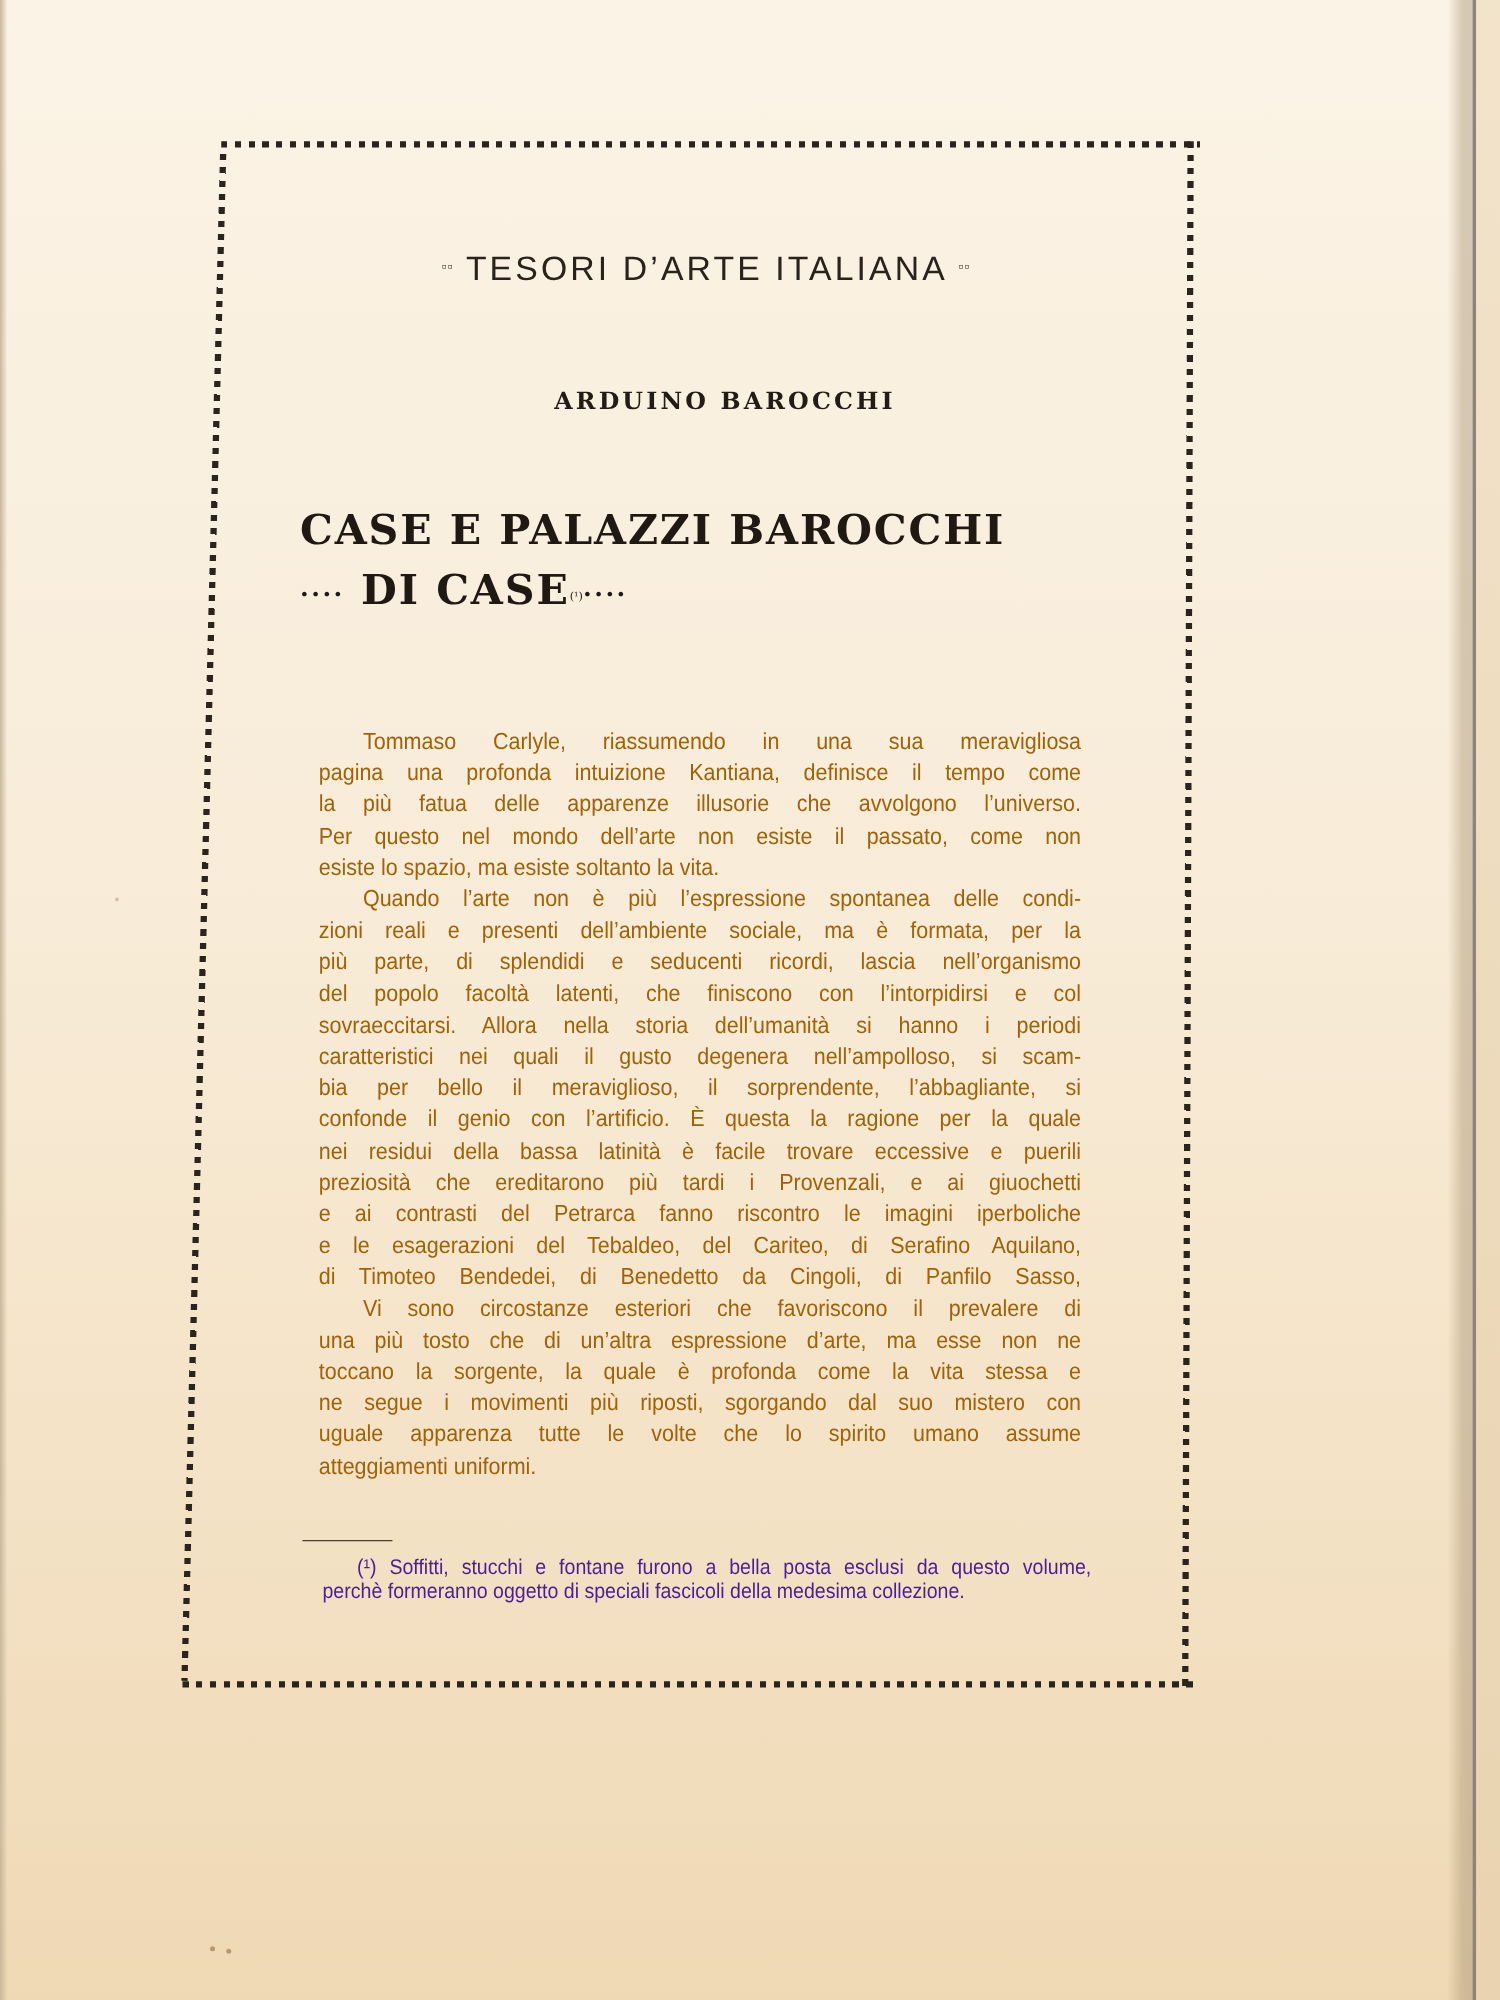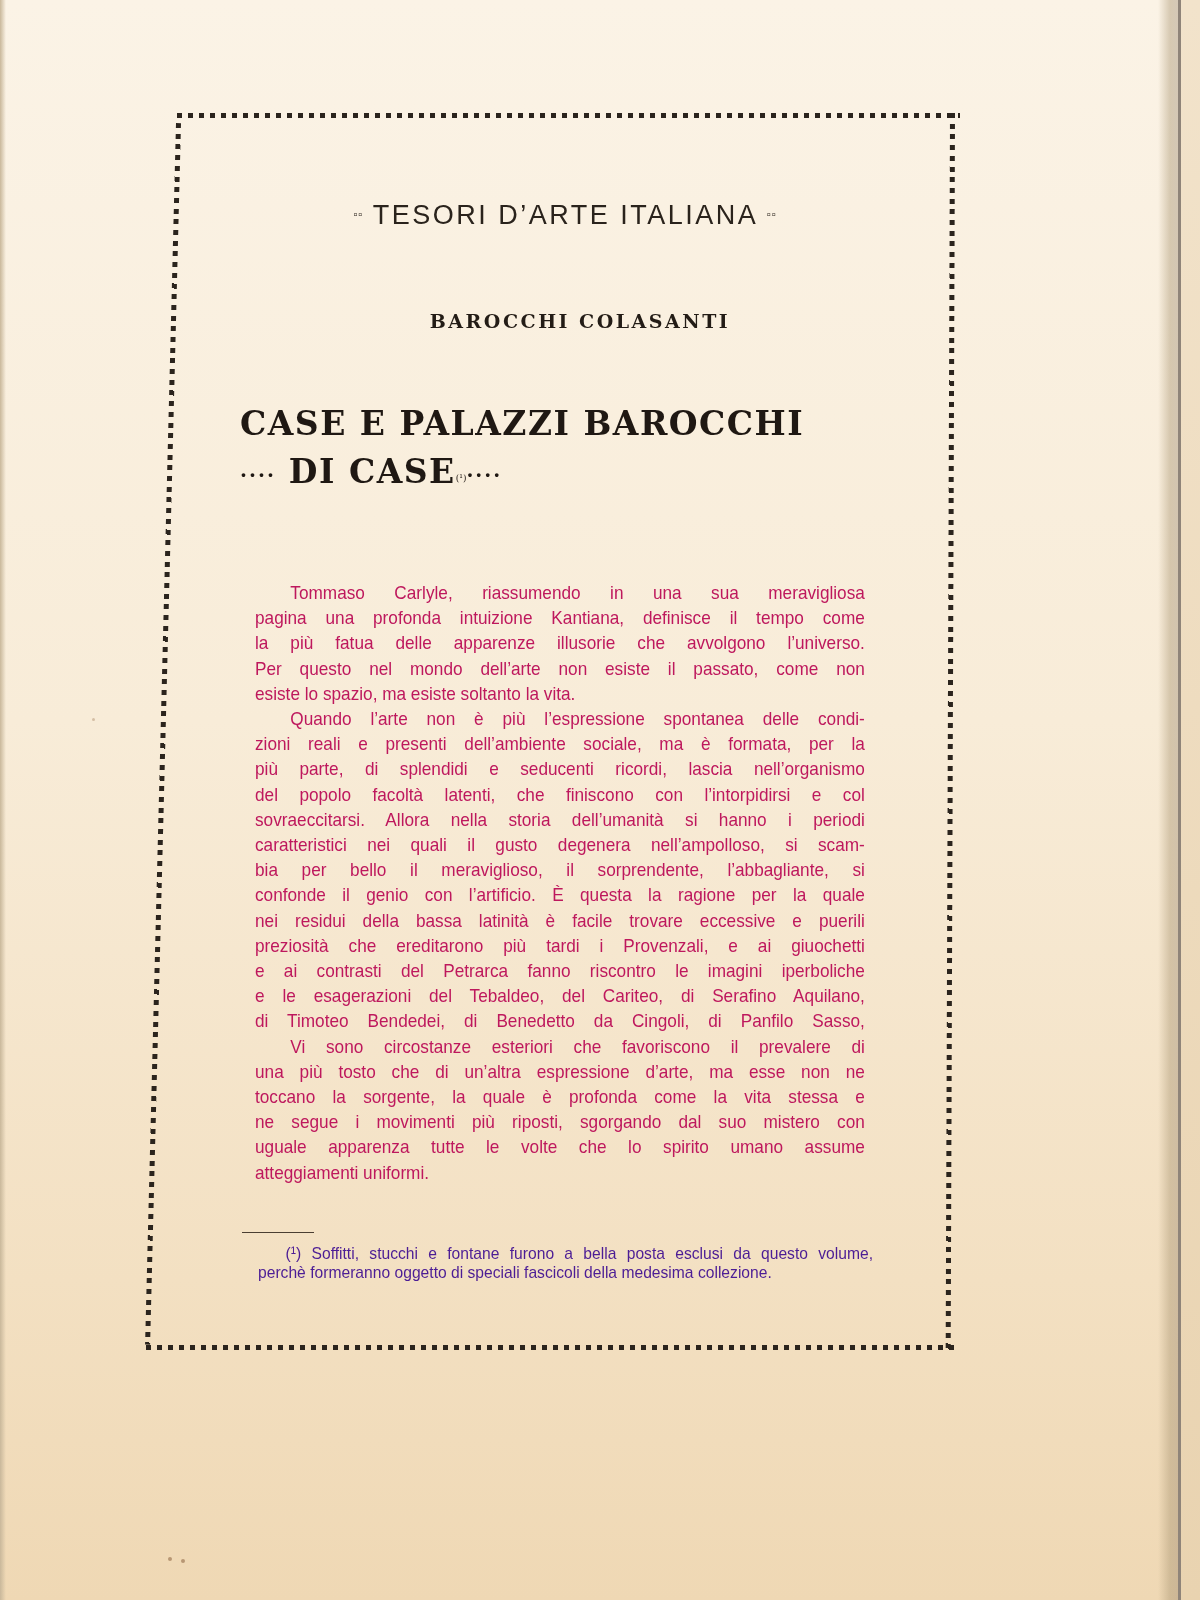--- a/index.html
+++ b/index.html
@@ -117,21 +117,21 @@
       letter-spacing: 0;
     }
     .body-text {
       position: absolute;
       left: 255px; top: 580px;
       width: 610px;
       font-family: "Liberation Sans", sans-serif;
       font-stretch: condensed;
       font-size: 18.5px;
       line-height: 25.2px;
-      color: #be185d;
+      color: #a16207;
       text-align: justify;
     }
     .body-text p {
       margin: 0;
     }
     .line {
       display: block;
       text-align: justify;
       text-align-last: justify;
       white-space: nowrap;
@@ -190,21 +190,21 @@
   <div class="dots-h" style="left:146px; top:1345px; width:810px;"></div>
   <div class="dots-v frame-left-real"></div>
   <div class="dots-v frame-right-real"></div>
 
   <div class="series-title">
     <span class="orn">▫▫</span>
     <span>TESORI D’ARTE ITALIANA</span>
     <span class="orn">▫▫</span>
   </div>
 
-  <div class="author">BAROCCHI COLASANTI</div>
+  <div class="author">ARDUINO BAROCCHI</div>
 
   <div class="main-title">
     <div>CASE E PALAZZI BAROCCHI</div>
     <div>
       <span class="ell">....</span>
       <span>DI CASE</span><sup>(¹)</sup><span class="ell">....</span>
     </div>
   </div>
 
   <div class="body-text">

